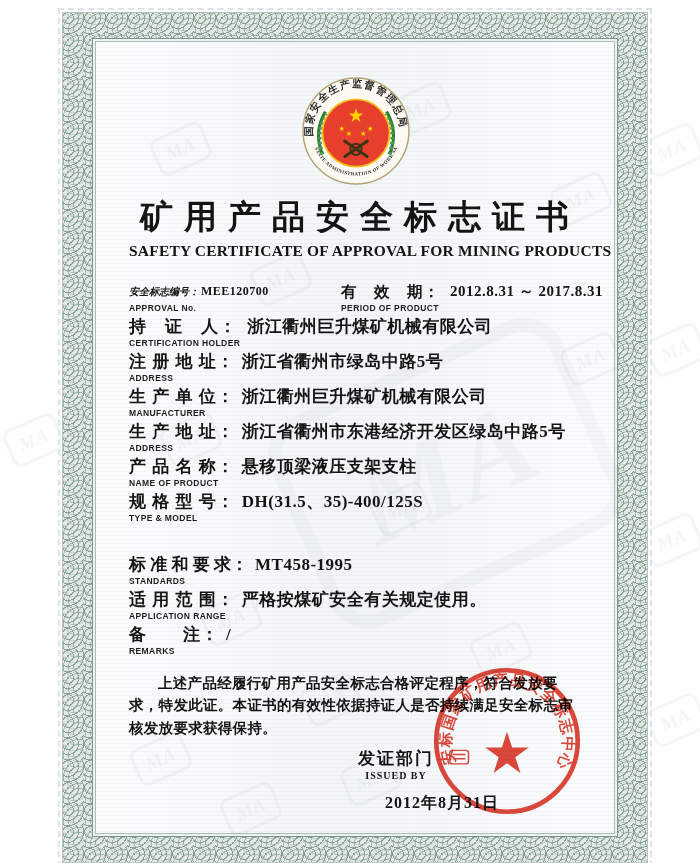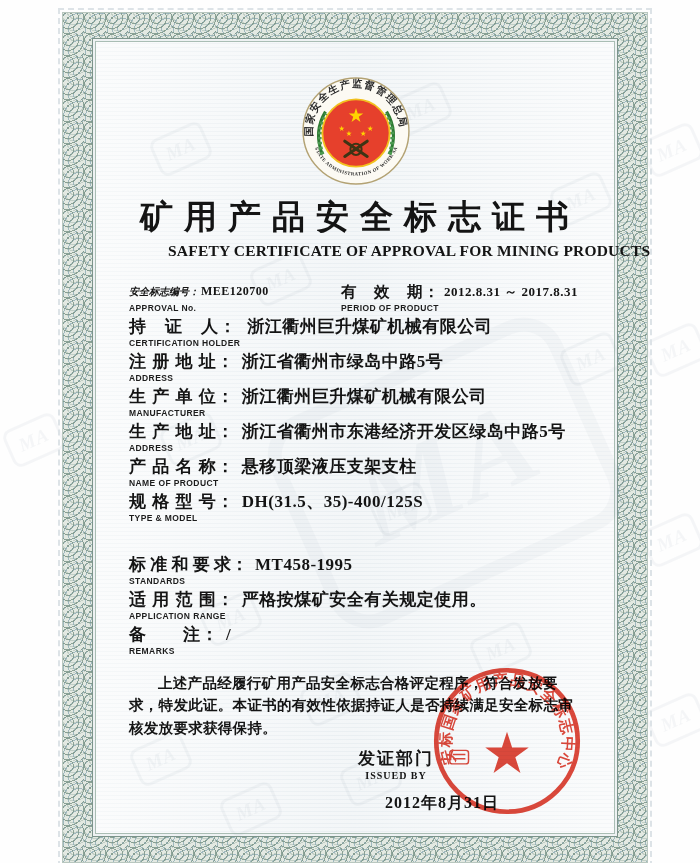--- a/index.html
+++ b/index.html
@@ -28,21 +28,21 @@
       font:bold italic 19px "Liberation Serif",serif;color:#7e90a0;letter-spacing:1px;
       opacity:.07;transform:rotate(-24deg);pointer-events:none;}
   .wm-big{width:290px;height:200px;border-width:14px;border-radius:42px;
           font-size:118px;opacity:.05;}
   
   .content{position:absolute;left:36px;right:34px;top:0;bottom:0;}
   .emblem-wrap{margin-top:36px;text-align:center;height:112px;}
   .title-cn{margin-top:8px;text-align:left;font-size:33px;font-weight:bold;
             letter-spacing:11px;text-indent:11px;white-space:nowrap;}
   .title-en{margin-top:2px;text-align:center;font-size:15.5px;font-weight:bold;
-            letter-spacing:.2px;white-space:nowrap;margin-left:39px;}
+            letter-spacing:.2px;white-space:nowrap;}
   .rows{margin-top:20px;}
   .row{display:flex;align-items:flex-start;min-height:35px;}
   .lblwrap{flex:0 0 auto;}
   .cnlbl{display:block;font-size:17px;font-weight:bold;white-space:pre;letter-spacing:1px;line-height:23px;}
   .enlbl{display:block;font-size:8.5px;font-weight:bold;letter-spacing:.4px;line-height:10px;
          font-family:"Liberation Sans","DejaVu Sans",sans-serif;color:#1c1c1c;}
   .val{font-size:17px;font-weight:bold;margin-left:7px;line-height:23px;letter-spacing:.5px;white-space:nowrap;}
   .toprow{display:flex;}
   .topleft{flex:0 0 212px;display:flex;}
   .topright{display:flex;}
@@ -132,21 +132,21 @@
                 <span class="cnlbl" style="font-size:10px;letter-spacing:0;font-style:italic;">安全标志编号：</span>
                 <span class="enlbl">APPROVAL No.</span>
               </div>
               <span class="val" style="font-size:12px;margin-left:2px;">MEE120700</span>
             </div>
             <div class="topright">
               <div class="lblwrap">
                 <span class="cnlbl" style="font-size:15.5px;">有　效　期：</span>
                 <span class="enlbl">PERIOD OF PRODUCT</span>
               </div>
-              <span class="val" style="font-size:13px;margin-left:4px;">2012.8.31 ～ 2017.8.31</span>
+              <span class="val" style="font-size:15px;margin-left:10px;">2012.8.31 ～ 2017.8.31</span>
             </div>
           </div>
 
           <div class="row">
             <div class="lblwrap">
               <span class="cnlbl">持　证　人：</span>
               <span class="enlbl">CERTIFICATION HOLDER</span>
             </div>
             <span class="val">浙江衢州巨升煤矿机械有限公司</span>
           </div>

